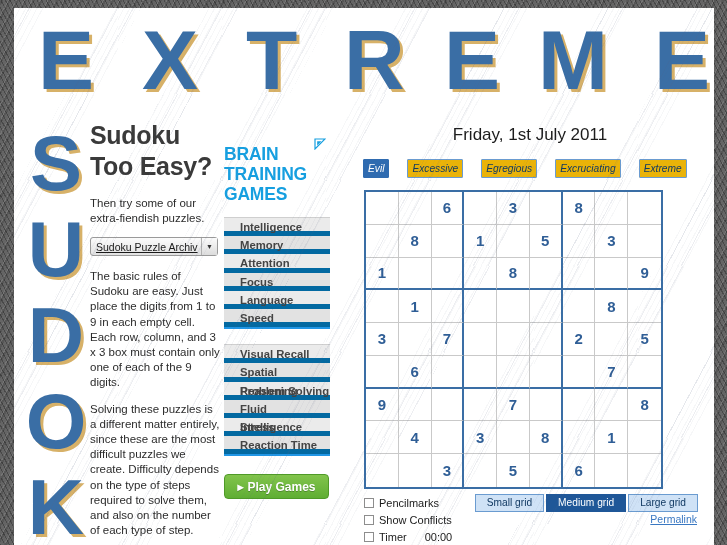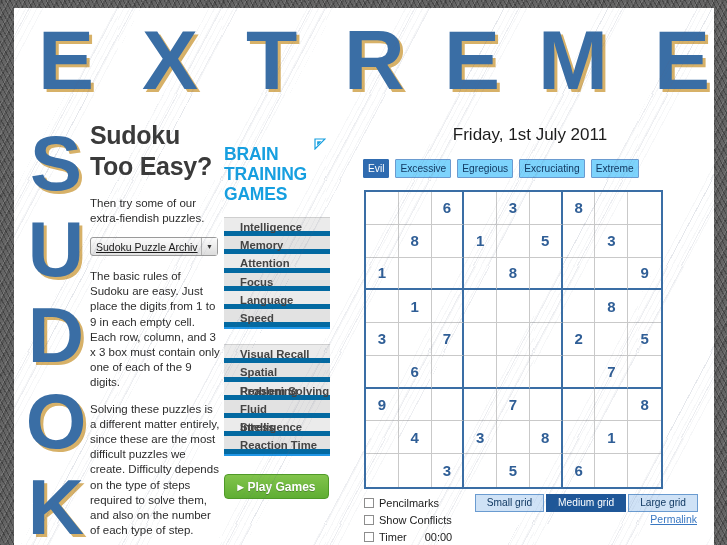--- a/index.html
+++ b/index.html
@@ -101,24 +101,24 @@
     border:1px solid #4f9a28; border-radius:4px;
     color:#fff; font-weight:bold; font-size:12px;
     display:flex; align-items:center; justify-content:center; gap:4px;
     text-shadow:0 1px 0 rgba(0,0,0,.25);
   }
 
   
   #puzzle { position:absolute; left:346px; top:112px; width:340px; }
   #date { text-align:center; font-size:17px; color:#1c1c1c; margin:5px 0 0 0; }
 
-  #difftabs { display:flex; gap:6px; margin:14px 0 12px 3px; }
+  #difftabs { display:flex; gap:18px; margin:14px 0 12px 3px;font-style:italic; }
   .dtab {
     font-size:10.2px; line-height:13px; padding:2px 4px 2px 4px;
-    border:1px solid #6a9bd0; background:#7dd3fc; color:#123a63;
+    border:1px solid #6a9bd0; background:#eab308; color:#123a63;
     border-radius:1px; white-space:nowrap;
   }
   .dtab.active { background:#2f6bb0; color:#ffffff; border-color:#2f6bb0; }
 
   #grid {
     margin:4px 0 0 4px;
     width:299px; height:299px;
     border:2px solid #3a6ea5; background:#fff;
     display:grid; grid-template-columns:repeat(9,1fr); grid-template-rows:repeat(9,1fr);
   }

